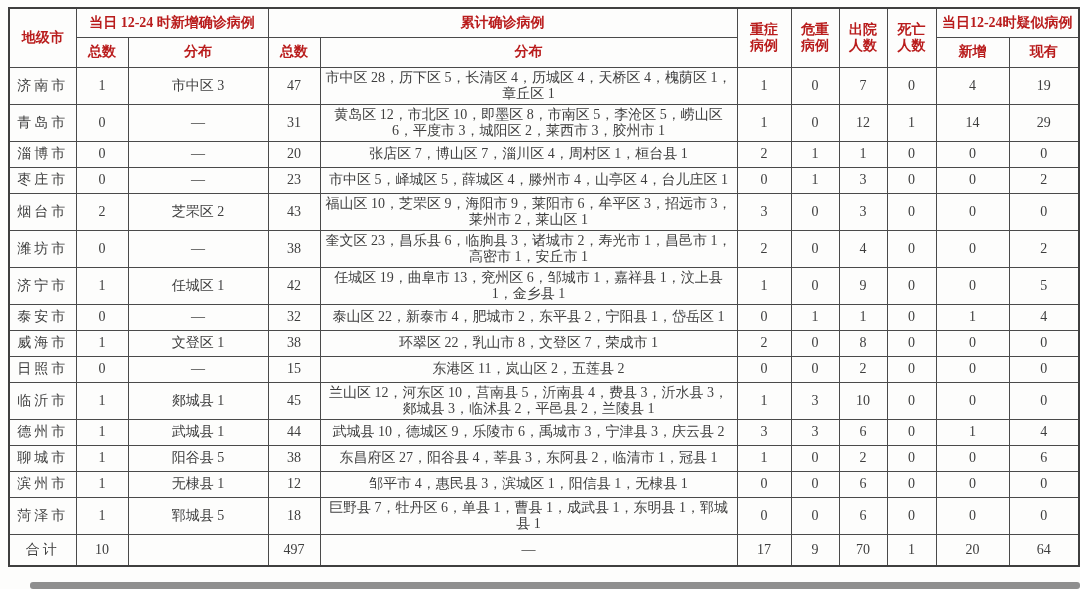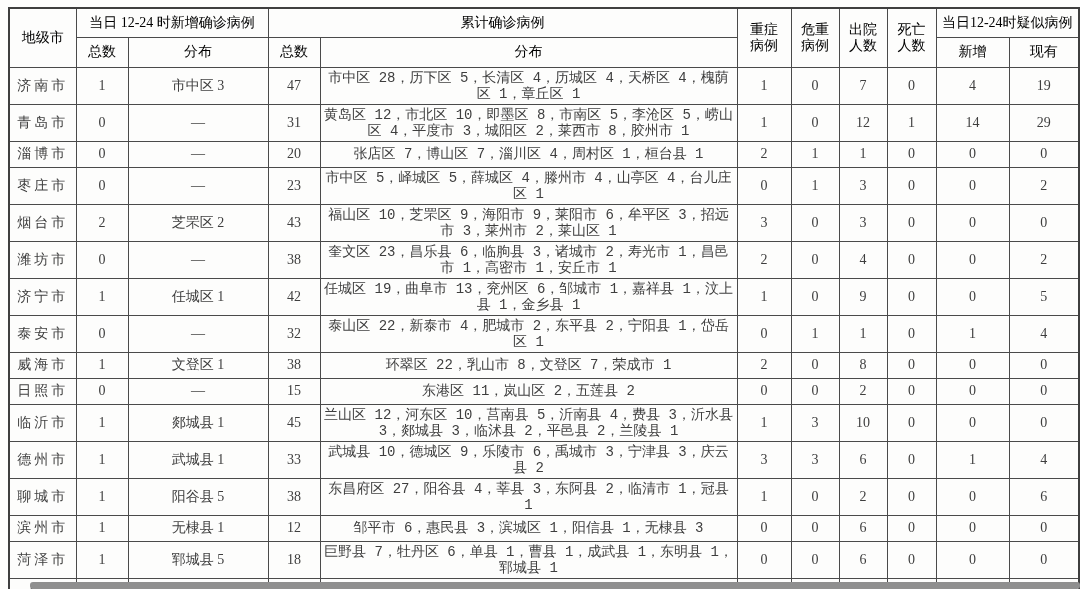--- a/index.html
+++ b/index.html
@@ -16,27 +16,27 @@
   }
   table.cases th,table.cases td{
     border:1px solid #4a4a4a;
     font-size:14px;line-height:16px;
     padding:2px 3px;
     text-align:center;vertical-align:middle;
     overflow:hidden;
   }
   table.cases{border:2px solid #3f3f3f;}
   thead th{
-    font-weight:normal;color:#000000;font-size:15px;
+    font-weight:bold;color:#b91c1c;font-size:15px;
     white-space:pre-line;
   }
   tr.hrow1{height:29px;}
   tr.hrow2{height:30px;}
   td.city{letter-spacing:3px;font-family:Liberation Mono, monospace;}
-  td.dist{text-align:left;padding-left:8px;padding-right:6px;font-family:Liberation Mono, monospace;}
+  td.dist{text-align:left;padding-left:8px;padding-right:6px;}
   td.dist.center{text-align:center;padding-left:3px;}
   tr.total-row td{height:26px;}
   tbody td{height:21px;}
   .shadow-bar{
     position:absolute;left:30px;right:0;bottom:0;height:7px;
     background:#8f8f8f;border-radius:3px;filter:blur(0.7px);
   }
 </style>
 </head>
 <body>
@@ -92,21 +92,21 @@
           <td>7</td>
           <td>0</td>
           <td>4</td>
           <td>19</td>
         </tr>
         <tr>
           <td class="city">青岛市</td>
           <td>0</td>
           <td>—</td>
           <td>31</td>
-          <td class="dist">黄岛区 12，市北区 10，即墨区 8，市南区 5，李沧区 5，崂山区 4，平度市 3，城阳区 2，莱西市 8，胶州市 1</td>
+          <td class="dist">黄岛区 12，市北区 10，即墨区 8，市南区 5，李沧区 5，崂山区 6，平度市 3，城阳区 2，莱西市 3，胶州市 1</td>
           <td>1</td>
           <td>0</td>
           <td>12</td>
           <td>1</td>
           <td>14</td>
           <td>29</td>
         </tr>
         <tr>
           <td class="city">淄博市</td>
           <td>0</td>
@@ -221,21 +221,21 @@
           <td>3</td>
           <td>10</td>
           <td>0</td>
           <td>0</td>
           <td>0</td>
         </tr>
         <tr>
           <td class="city">德州市</td>
           <td>1</td>
           <td>武城县 1</td>
-          <td>33</td>
+          <td>44</td>
           <td class="dist">武城县 10，德城区 9，乐陵市 6，禹城市 3，宁津县 3，庆云县 2</td>
           <td>3</td>
           <td>3</td>
           <td>6</td>
           <td>0</td>
           <td>1</td>
           <td>4</td>
         </tr>
         <tr>
           <td class="city">聊城市</td>
@@ -248,21 +248,21 @@
           <td>2</td>
           <td>0</td>
           <td>0</td>
           <td>6</td>
         </tr>
         <tr>
           <td class="city">滨州市</td>
           <td>1</td>
           <td>无棣县 1</td>
           <td>12</td>
-          <td class="dist">邹平市 6，惠民县 3，滨城区 1，阳信县 1，无棣县 3</td>
+          <td class="dist">邹平市 4，惠民县 3，滨城区 1，阳信县 1，无棣县 1</td>
           <td>0</td>
           <td>0</td>
           <td>6</td>
           <td>0</td>
           <td>0</td>
           <td>0</td>
         </tr>
         <tr>
           <td class="city">菏泽市</td>
           <td>1</td>

